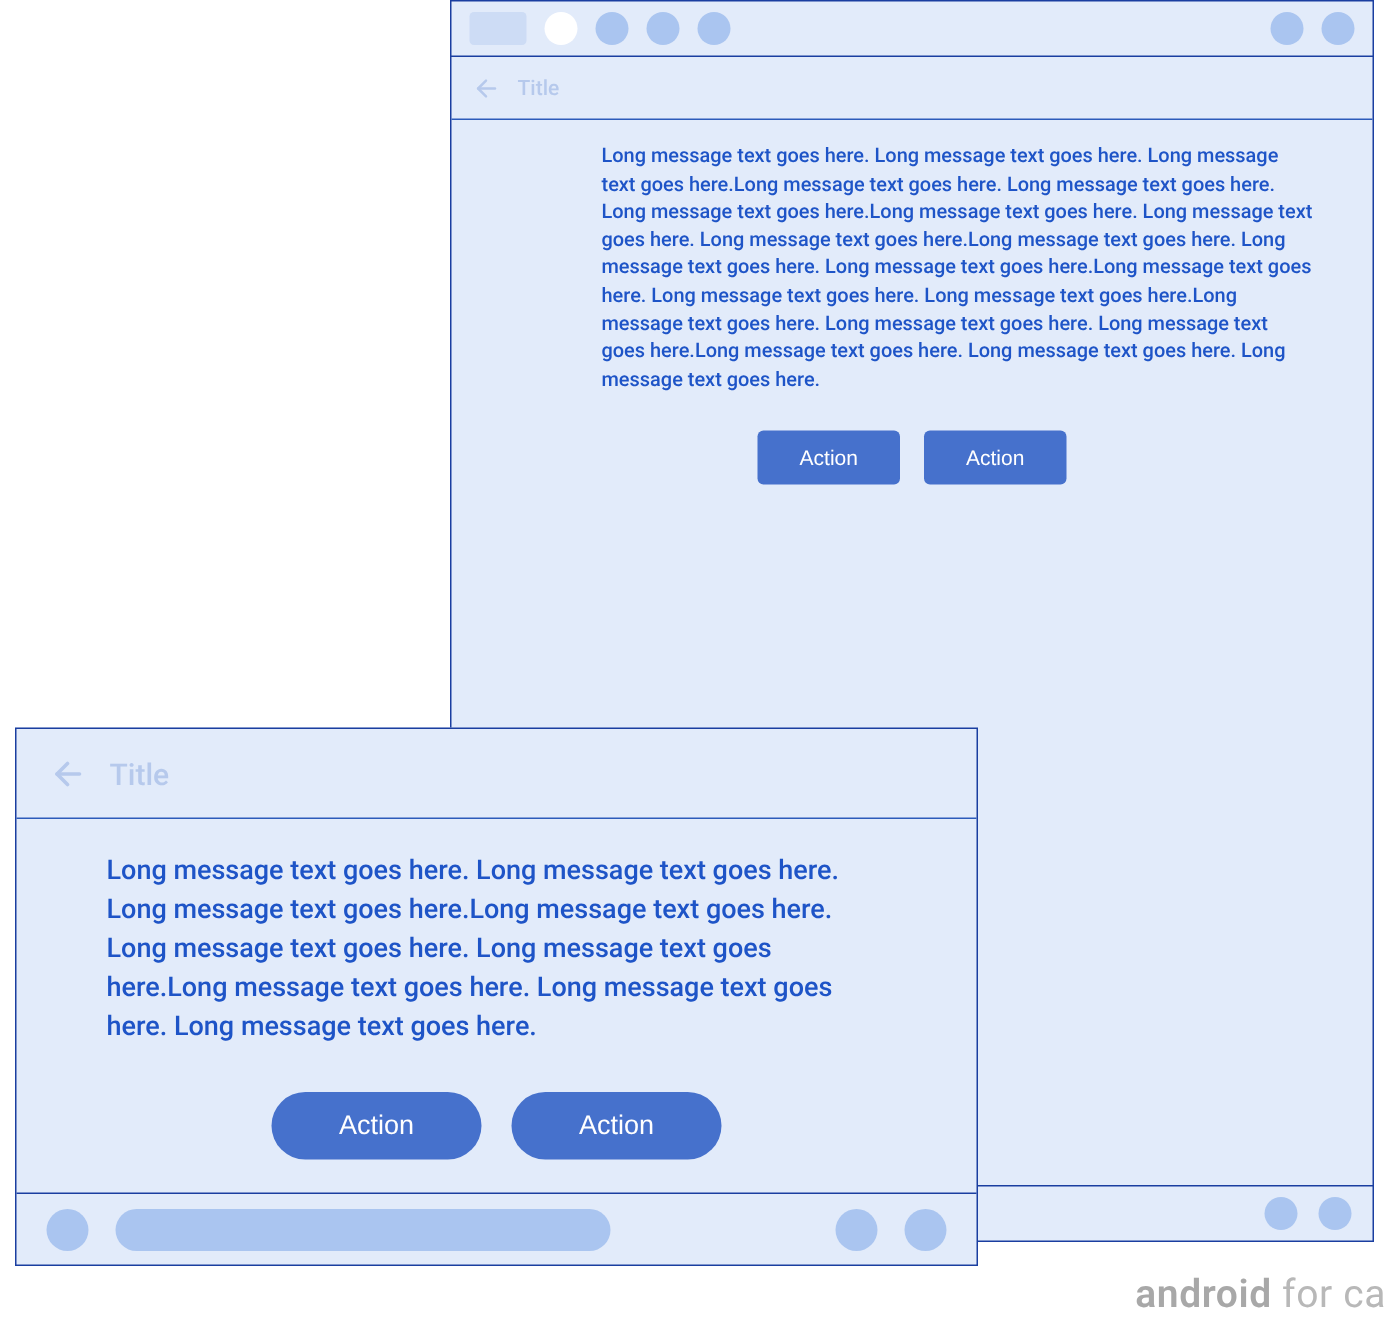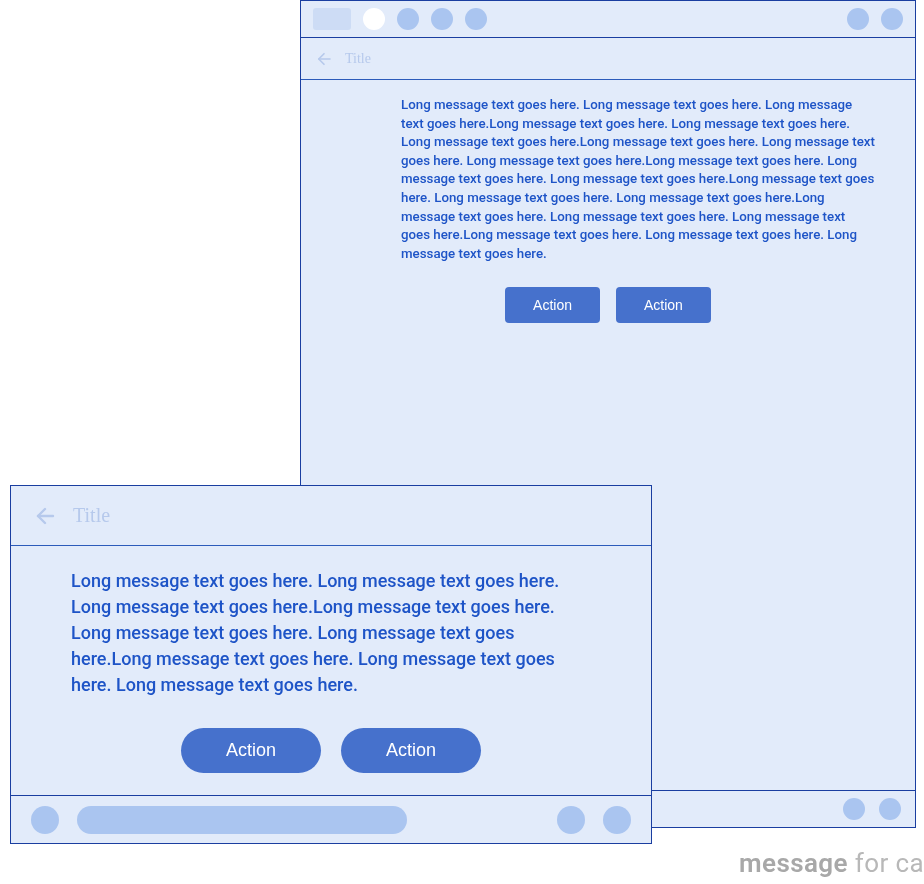--- a/index.html
+++ b/index.html
@@ -55,21 +55,21 @@
     border-bottom:1px solid var(--border-row);
     display:flex; align-items:center;
     padding: 0 14px; gap:12px;
   }
   .back-arrow {
     width:18px; height:18px;
     display:inline-flex; align-items:center; justify-content:center;
     color: var(--label-blue);
   }
   .back-arrow svg { width:18px; height:18px; stroke: currentColor; stroke-width:2.2; fill:none; stroke-linecap:round; stroke-linejoin:round; }
-  .title-text { color: var(--label-blue); font-size:14px; font-weight:500;font-family:Liberation Serif, serif; }
+  .title-text { color: var(--label-blue); font-size:14px; font-weight:500; }
 
   .tablet-message {
     padding: 16px 40px 8px 100px;
     color: var(--text-blue);
     font-size:13.3px;
     line-height:1.4;
     font-weight:500;
   }
   .tablet-button-row {
     display:flex; justify-content:center; gap:16px; margin-top:16px;
@@ -217,14 +217,14 @@
   <div class="phone-navbar">
     <span class="nav-dot"></span>
     <span class="nav-pill"></span>
     <span class="nav-spacer"></span>
     <span class="nav-dot"></span>
     <span class="nav-dot"></span>
   </div>
 </div>
 
 <div class="watermark">
-  <span class="bold">message</span><span> for ca</span>
+  <span class="bold">android</span><span> for ca</span>
 </div>
 
 </body></html>

